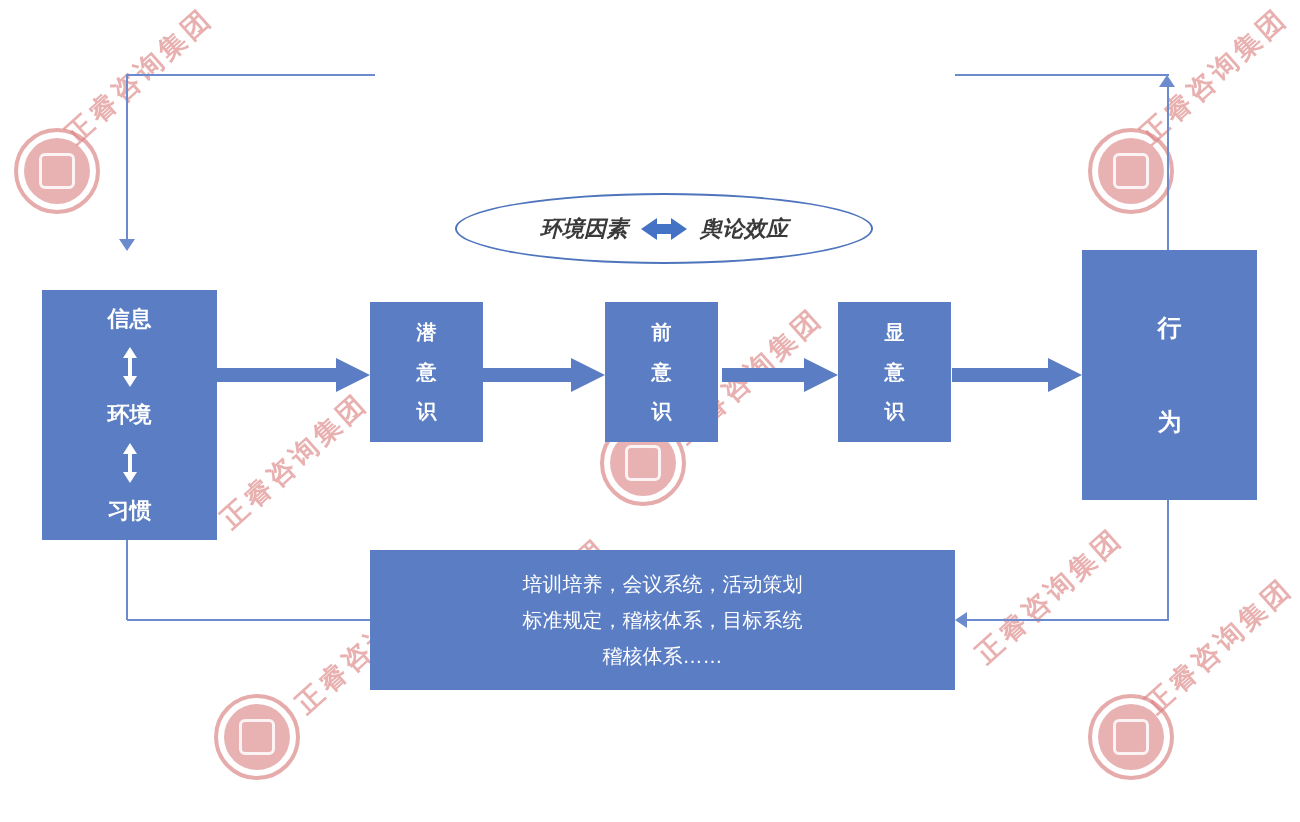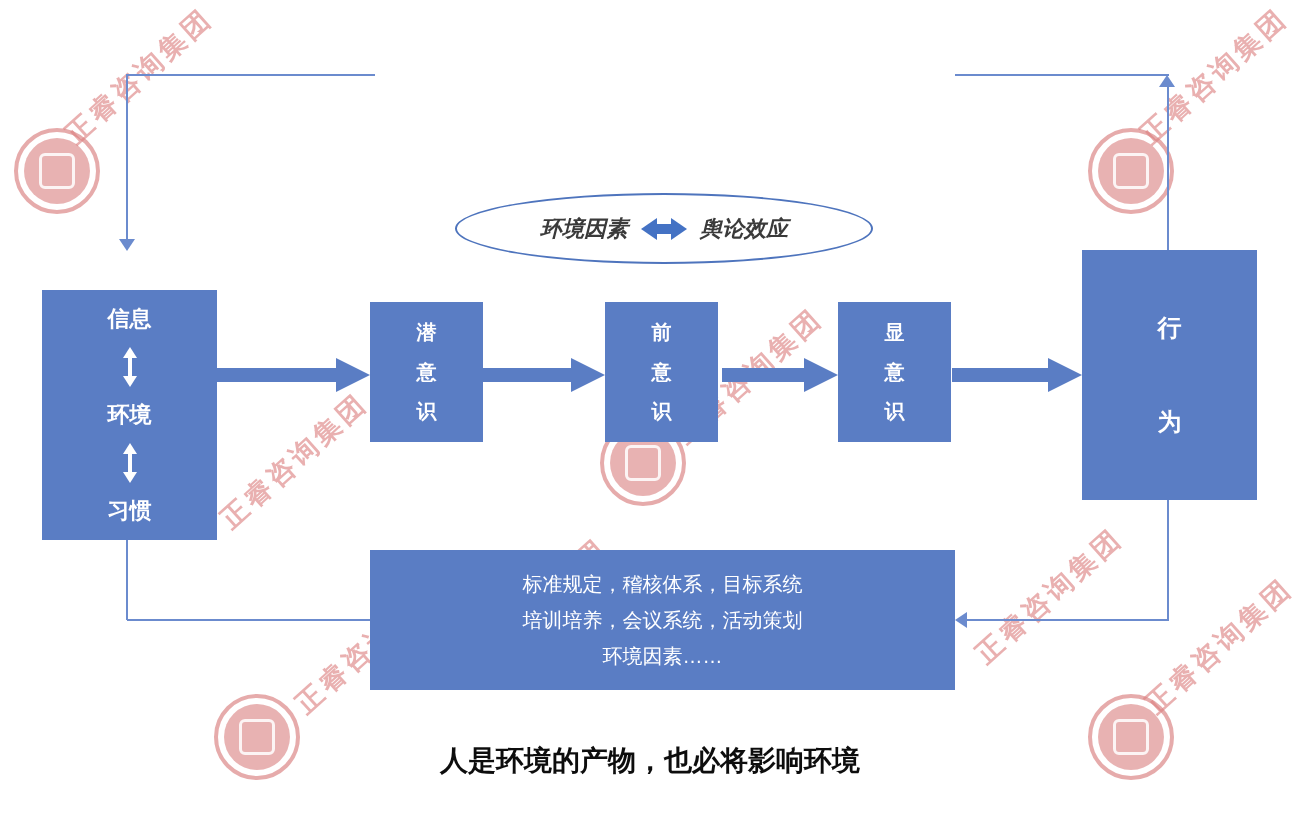--- a/index.html
+++ b/index.html
@@ -183,20 +183,19 @@
   <div class="flow" style="left:722px; top:358px; width:116px;">
     <span class="shaft" style="width:82px;"></span>
     <span class="head" style="left:82px;"></span>
   </div>
   <div class="flow" style="left:952px; top:358px; width:130px;">
     <span class="shaft" style="width:96px;"></span>
     <span class="head" style="left:96px;"></span>
   </div>
 
   <div class="box col bottom-box">
+    <div>培训培养，会议系统，活动策划</div>
     <div>标准规定，稽核体系，目标系统</div>
-    <div>培训培养，会议系统，活动策划</div>
-    <div>环境因素……</div>
-  </div>
-
-  <div class="caption">人是环境的产物，也必将影响环境</div>
+    <div>稽核体系……</div>
+  </div>
+
 
 </div>
 
 </body></html>

